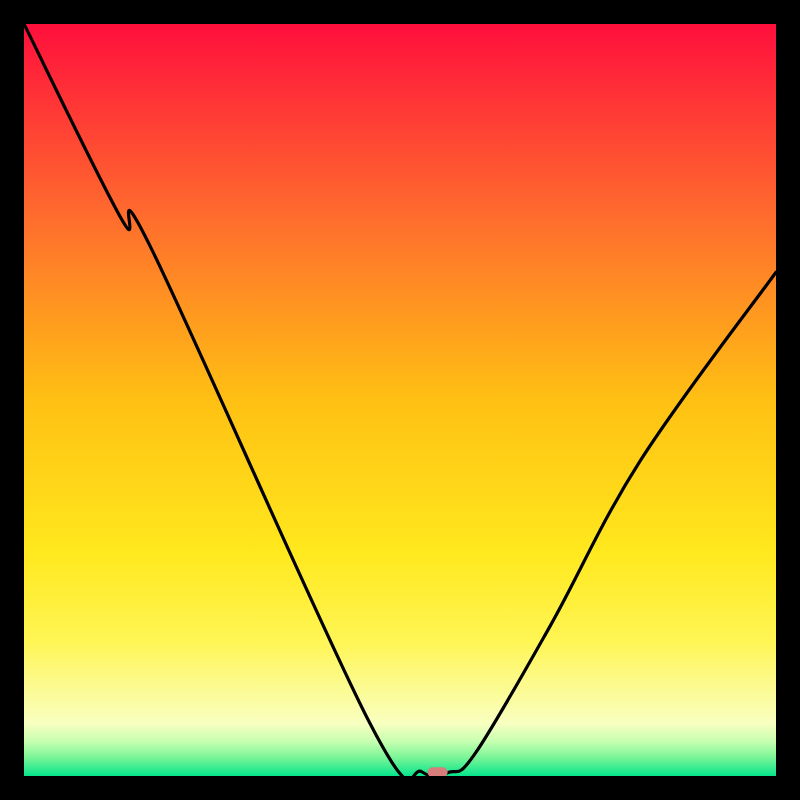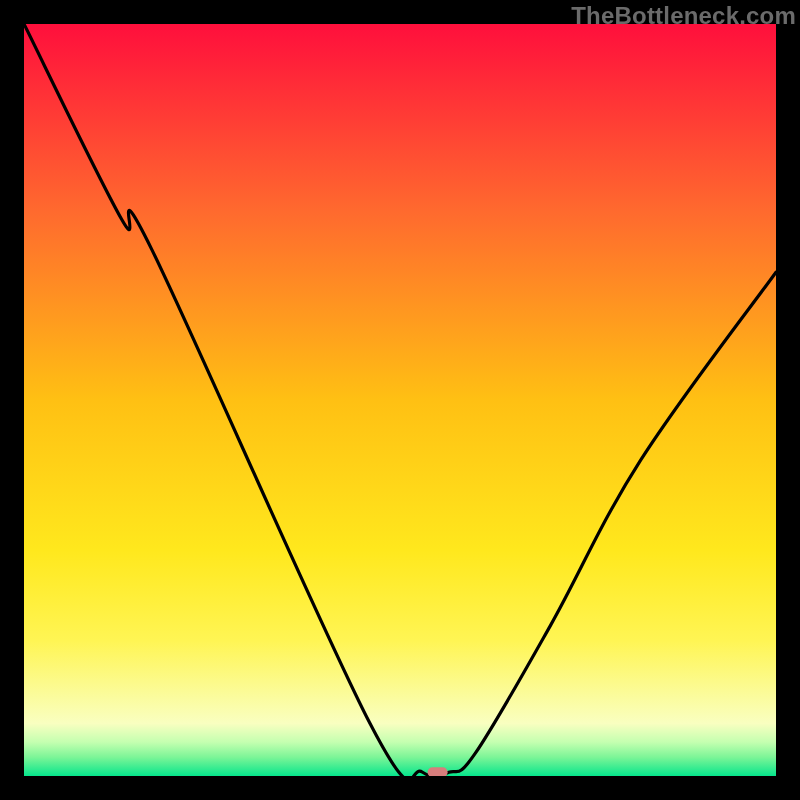--- a/index.html
+++ b/index.html
@@ -36,21 +36,20 @@
     white-space: nowrap;
   }
   svg {
     display: block;
   }
 </style>
 </head>
 <body>
 <div class="frame">
 
-  <div class="watermark">TheBottleneck.com</div>
 
   <div class="plot">
     <svg id="chart-svg" width="752" height="752" viewBox="0 0 752 752">
       <defs>
         <linearGradient id="bg-grad" x1="0" y1="0" x2="0" y2="1">
             <stop offset="0%" stop-color="#ff0f3c"></stop>
             <stop offset="25%" stop-color="#ff6a2e"></stop>
             <stop offset="50%" stop-color="#ffc013"></stop>
             <stop offset="70%" stop-color="#ffe81d"></stop>
             <stop offset="82%" stop-color="#fff554"></stop>

